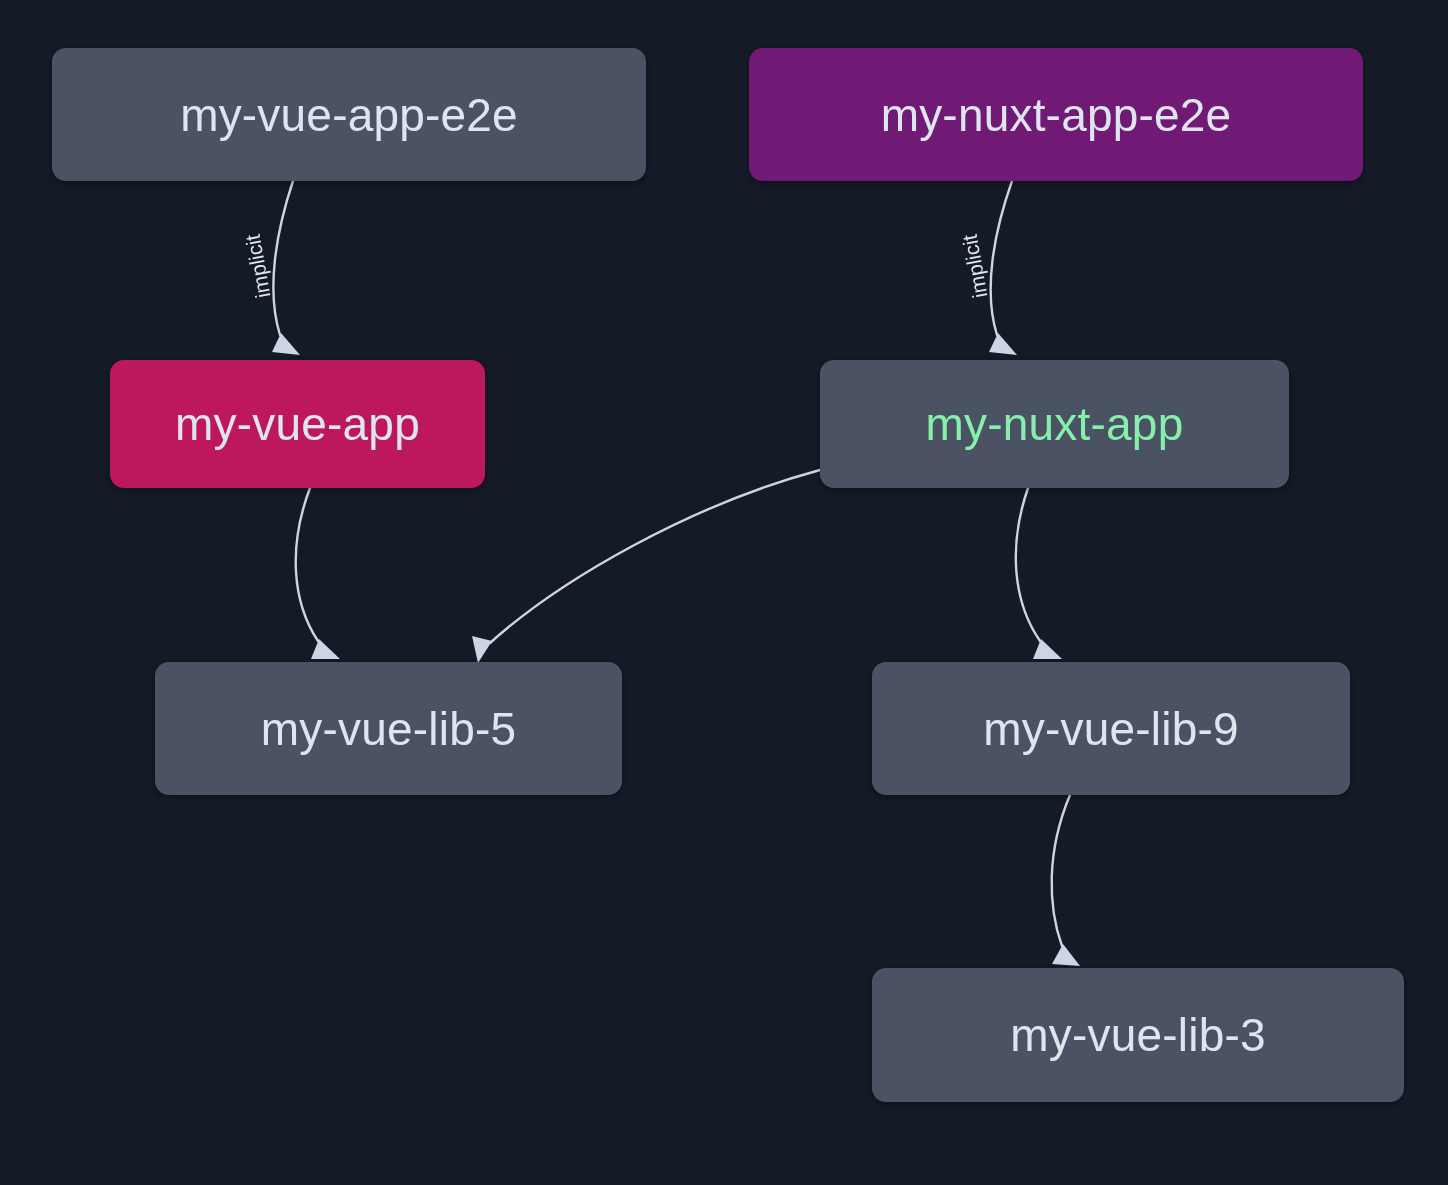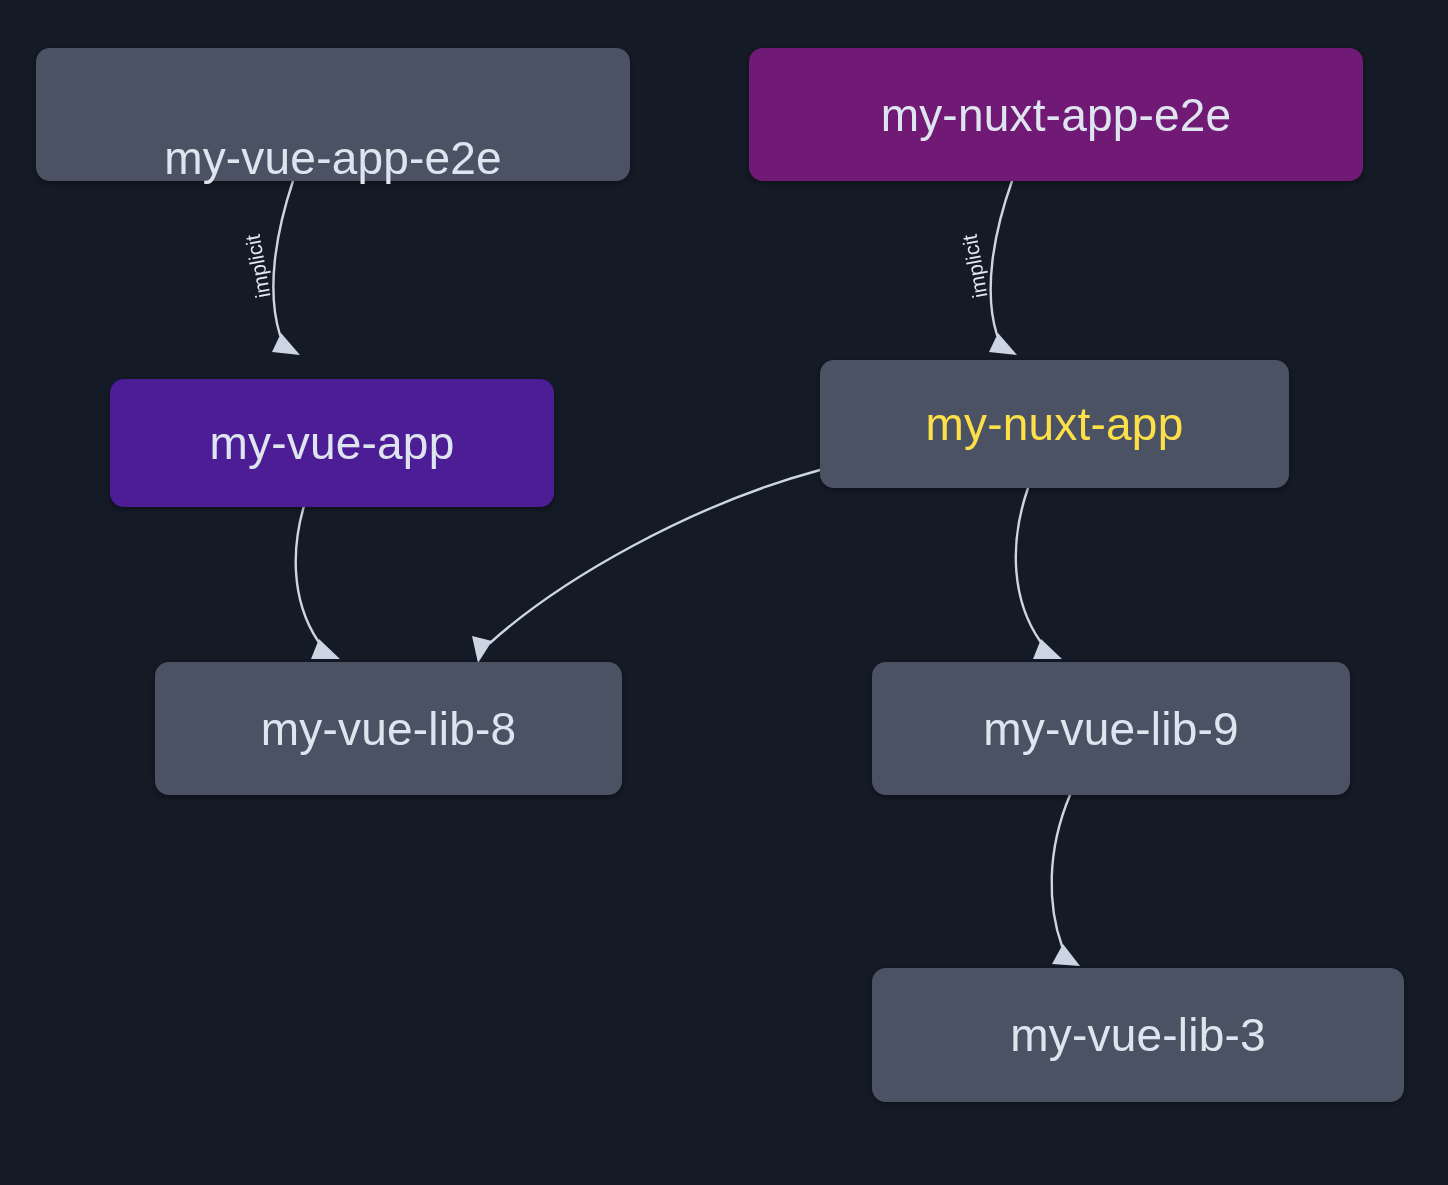--- a/index.html
+++ b/index.html
@@ -84,34 +84,34 @@
         <path class="edge-path" d="M 1028 488 C 1008 546 1013 602 1040 641" stroke="#ccd5e3"></path>
         <path class="edge-arrow" d="M 1041 639 L 1062 659 L 1033 659 Z" fill="#ccd5e3"></path>
       </g>
       <g>
         <path class="edge-path" d="M 1070 795 C 1046 852 1048 907 1062 946" stroke="#ccd5e3"></path>
         <path class="edge-arrow" d="M 1063 944 L 1080 966 L 1052 964 Z" fill="#ccd5e3"></path>
       </g>
     </svg>
 
   <div id="node-layer">
-      <div class="node" style="left: 36px; top: 48px; width: 594px; height: 133px; background: rgb(74, 82, 99); align-items: flex-end;">
+      <div class="node" style="left: 52px; top: 48px; width: 594px; height: 133px; background: rgb(74, 82, 99);">
         <span class="node-label" style="color: rgb(223, 229, 239);">my-vue-app-e2e</span>
       </div>
       <div class="node" style="left: 749px; top: 48px; width: 614px; height: 133px; background: #701a75;">
         <span class="node-label" style="color: rgb(223, 229, 239);">my-nuxt-app-e2e</span>
       </div>
-      <div class="node" style="left: 110px; top: 379px; width: 444px; height: 128px; background: #4c1d95;">
+      <div class="node" style="left: 110px; top: 360px; width: 375px; height: 128px; background: #be185d;">
         <span class="node-label" style="color: rgb(223, 229, 239);">my-vue-app</span>
       </div>
       <div class="node" style="left: 820px; top: 360px; width: 469px; height: 128px; background: rgb(74, 82, 99);">
-        <span class="node-label" style="color: #fde047;">my-nuxt-app</span>
+        <span class="node-label" style="color: #86efac;">my-nuxt-app</span>
       </div>
       <div class="node" style="left: 155px; top: 662px; width: 467px; height: 133px; background: rgb(74, 82, 99);">
-        <span class="node-label" style="color: rgb(223, 229, 239);">my-vue-lib-8</span>
+        <span class="node-label" style="color: rgb(223, 229, 239);">my-vue-lib-5</span>
       </div>
       <div class="node" style="left: 872px; top: 662px; width: 478px; height: 133px; background: rgb(74, 82, 99);">
         <span class="node-label" style="color: rgb(223, 229, 239);">my-vue-lib-9</span>
       </div>
       <div class="node" style="left: 872px; top: 968px; width: 532px; height: 134px; background: rgb(74, 82, 99);">
         <span class="node-label" style="color: rgb(223, 229, 239);">my-vue-lib-3</span>
       </div>
     </div>
 
 </div>

